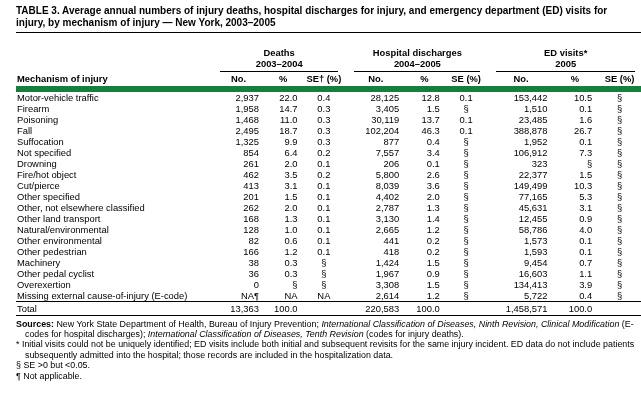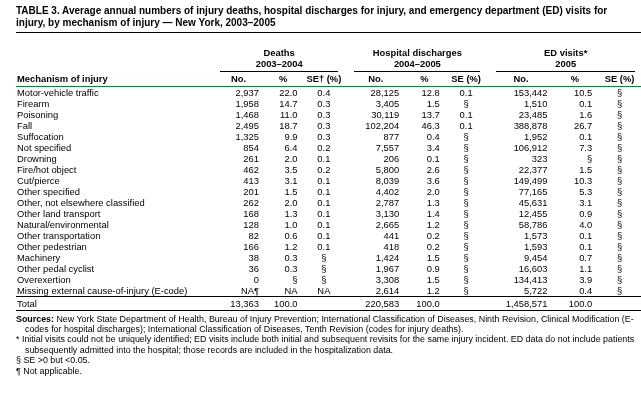--- a/index.html
+++ b/index.html
@@ -7,32 +7,32 @@
     width: 641px; height: 401px; overflow: hidden;
     font-family: "Liberation Sans", sans-serif; color: #000;
     -webkit-font-smoothing: antialiased;
   }
   .page { padding: 5px 7px 0 16px; }
   .title { font-size: 10px; font-weight: bold; line-height: 11.5px; margin-bottom: 4px; }
   table { border-collapse: collapse; table-layout: fixed; width: 627px; }
   th, td { font-size: 9.4px; white-space: nowrap; overflow: hidden; padding: 0 2px; }
   .group-row th { border-top: 1px solid #000; padding: 2px 8px 0 8px; vertical-align: bottom; }
   .group-inner { border-bottom: 1px solid #000; text-align: center; font-weight: bold; line-height: 10.5px; padding: 1px 0 2px 0; margin-top: 12px; }
-  .sub-row th { border-bottom: 1px solid #15803d; font-weight: bold; text-align: center; vertical-align: bottom; padding: 2px 2px 1px 2px; line-height: 10.5px; }
+  .sub-row th { border-bottom: 6px solid #15803d; font-weight: bold; text-align: center; vertical-align: bottom; padding: 2px 2px 1px 2px; line-height: 10.5px; }
   .sub-row th.mech-h { text-align: left; padding-left: 1px; }
   tbody td { line-height: 11px; height: 11px; }
   td.mech { text-align: left; padding-left: 1px; }
   td.c0 { text-align: right; padding-right: 6px; }
   td.c1 { text-align: right; padding-right: 4px; }
   td.c2 { text-align: center; }
   .total-row td { font-weight: normal; border-top: 1px solid #000; border-bottom: 1px solid #000; line-height: 13px; height: 13px; }
   .footnotes { margin-top: 3px; width: 627px; }
   .footnote { font-size: 8.9px; line-height: 10.4px; padding-left: 9px; text-indent: -9px; }
   .fn-marker.bold { font-weight: bold; }
-  .italic { }
+  .italic { font-style: italic; }
 </style>
 </head>
 <body>
 
 <div class="page">
   <div class="title">TABLE 3. Average annual numbers of injury deaths, hospital discharges for injury, and emergency department (ED) visits for injury, by mechanism of injury — New York, 2003–2005</div>
 
   <table>
     <colgroup>
       <col style="width:193px">
@@ -232,21 +232,21 @@
           <td class="c1">1.0</td>
           <td class="c2">0.1</td>
           <td class="c0">2,665</td>
           <td class="c1">1.2</td>
           <td class="c2">§</td>
           <td class="c0">58,786</td>
           <td class="c1">4.0</td>
           <td class="c2">§</td>
         </tr>
         <tr>
-          <td class="mech">Other transportation</td>
+          <td class="mech">Other environmental</td>
           <td class="c0">82</td>
           <td class="c1">0.6</td>
           <td class="c2">0.1</td>
           <td class="c0">441</td>
           <td class="c1">0.2</td>
           <td class="c2">§</td>
           <td class="c0">1,573</td>
           <td class="c1">0.1</td>
           <td class="c2">§</td>
         </tr>

